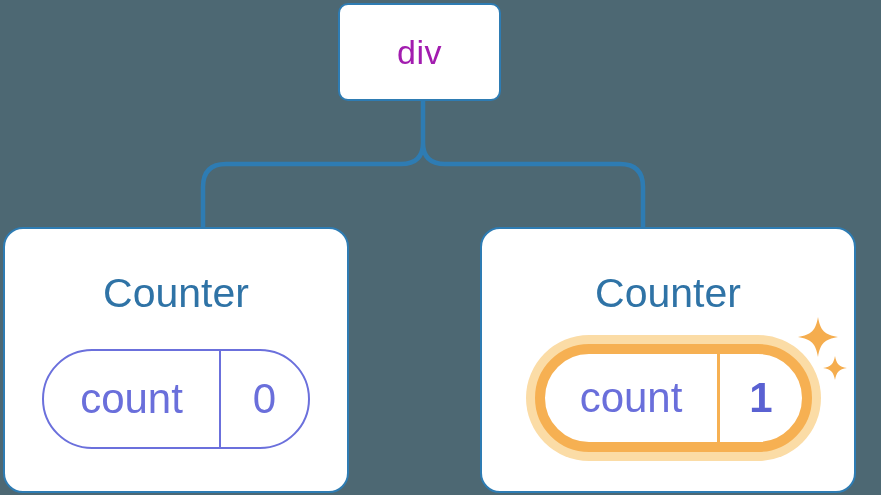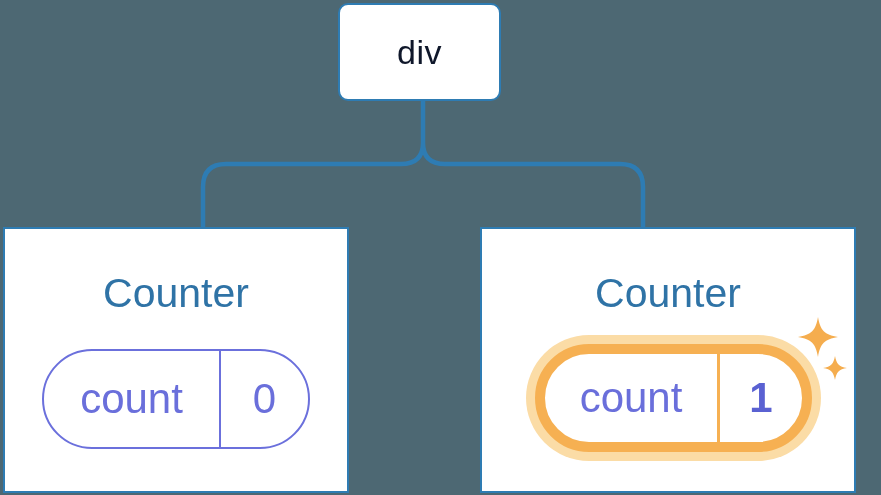--- a/index.html
+++ b/index.html
@@ -28,31 +28,31 @@
     background: #ffffff;
     border: 2.5px solid #2e7cb3;
     border-radius: 10px;
     display: flex;
     align-items: center;
     justify-content: center;
   }
   .root-label {
     font-size: 34px;
     font-weight: 500;
-    color: #0f172a;
+    color: #a21caf;
     letter-spacing: 0.5px;
   }
   .card {
     position: absolute;
     top: 227px;
     height: 266px;
     box-sizing: border-box;
     background: #ffffff;
     border: 2.5px solid #2e7cb3;
-    border-radius: 0;
+    border-radius: 20px;
   }
   .card.left  { left: 3px;   width: 346px; }
   .card.right { left: 480px; width: 376px; }
   .card-title {
     position: absolute;
     left: 0; right: 0;
     top: 44px;
     text-align: center;
     font-size: 41px;
     font-weight: 500;

